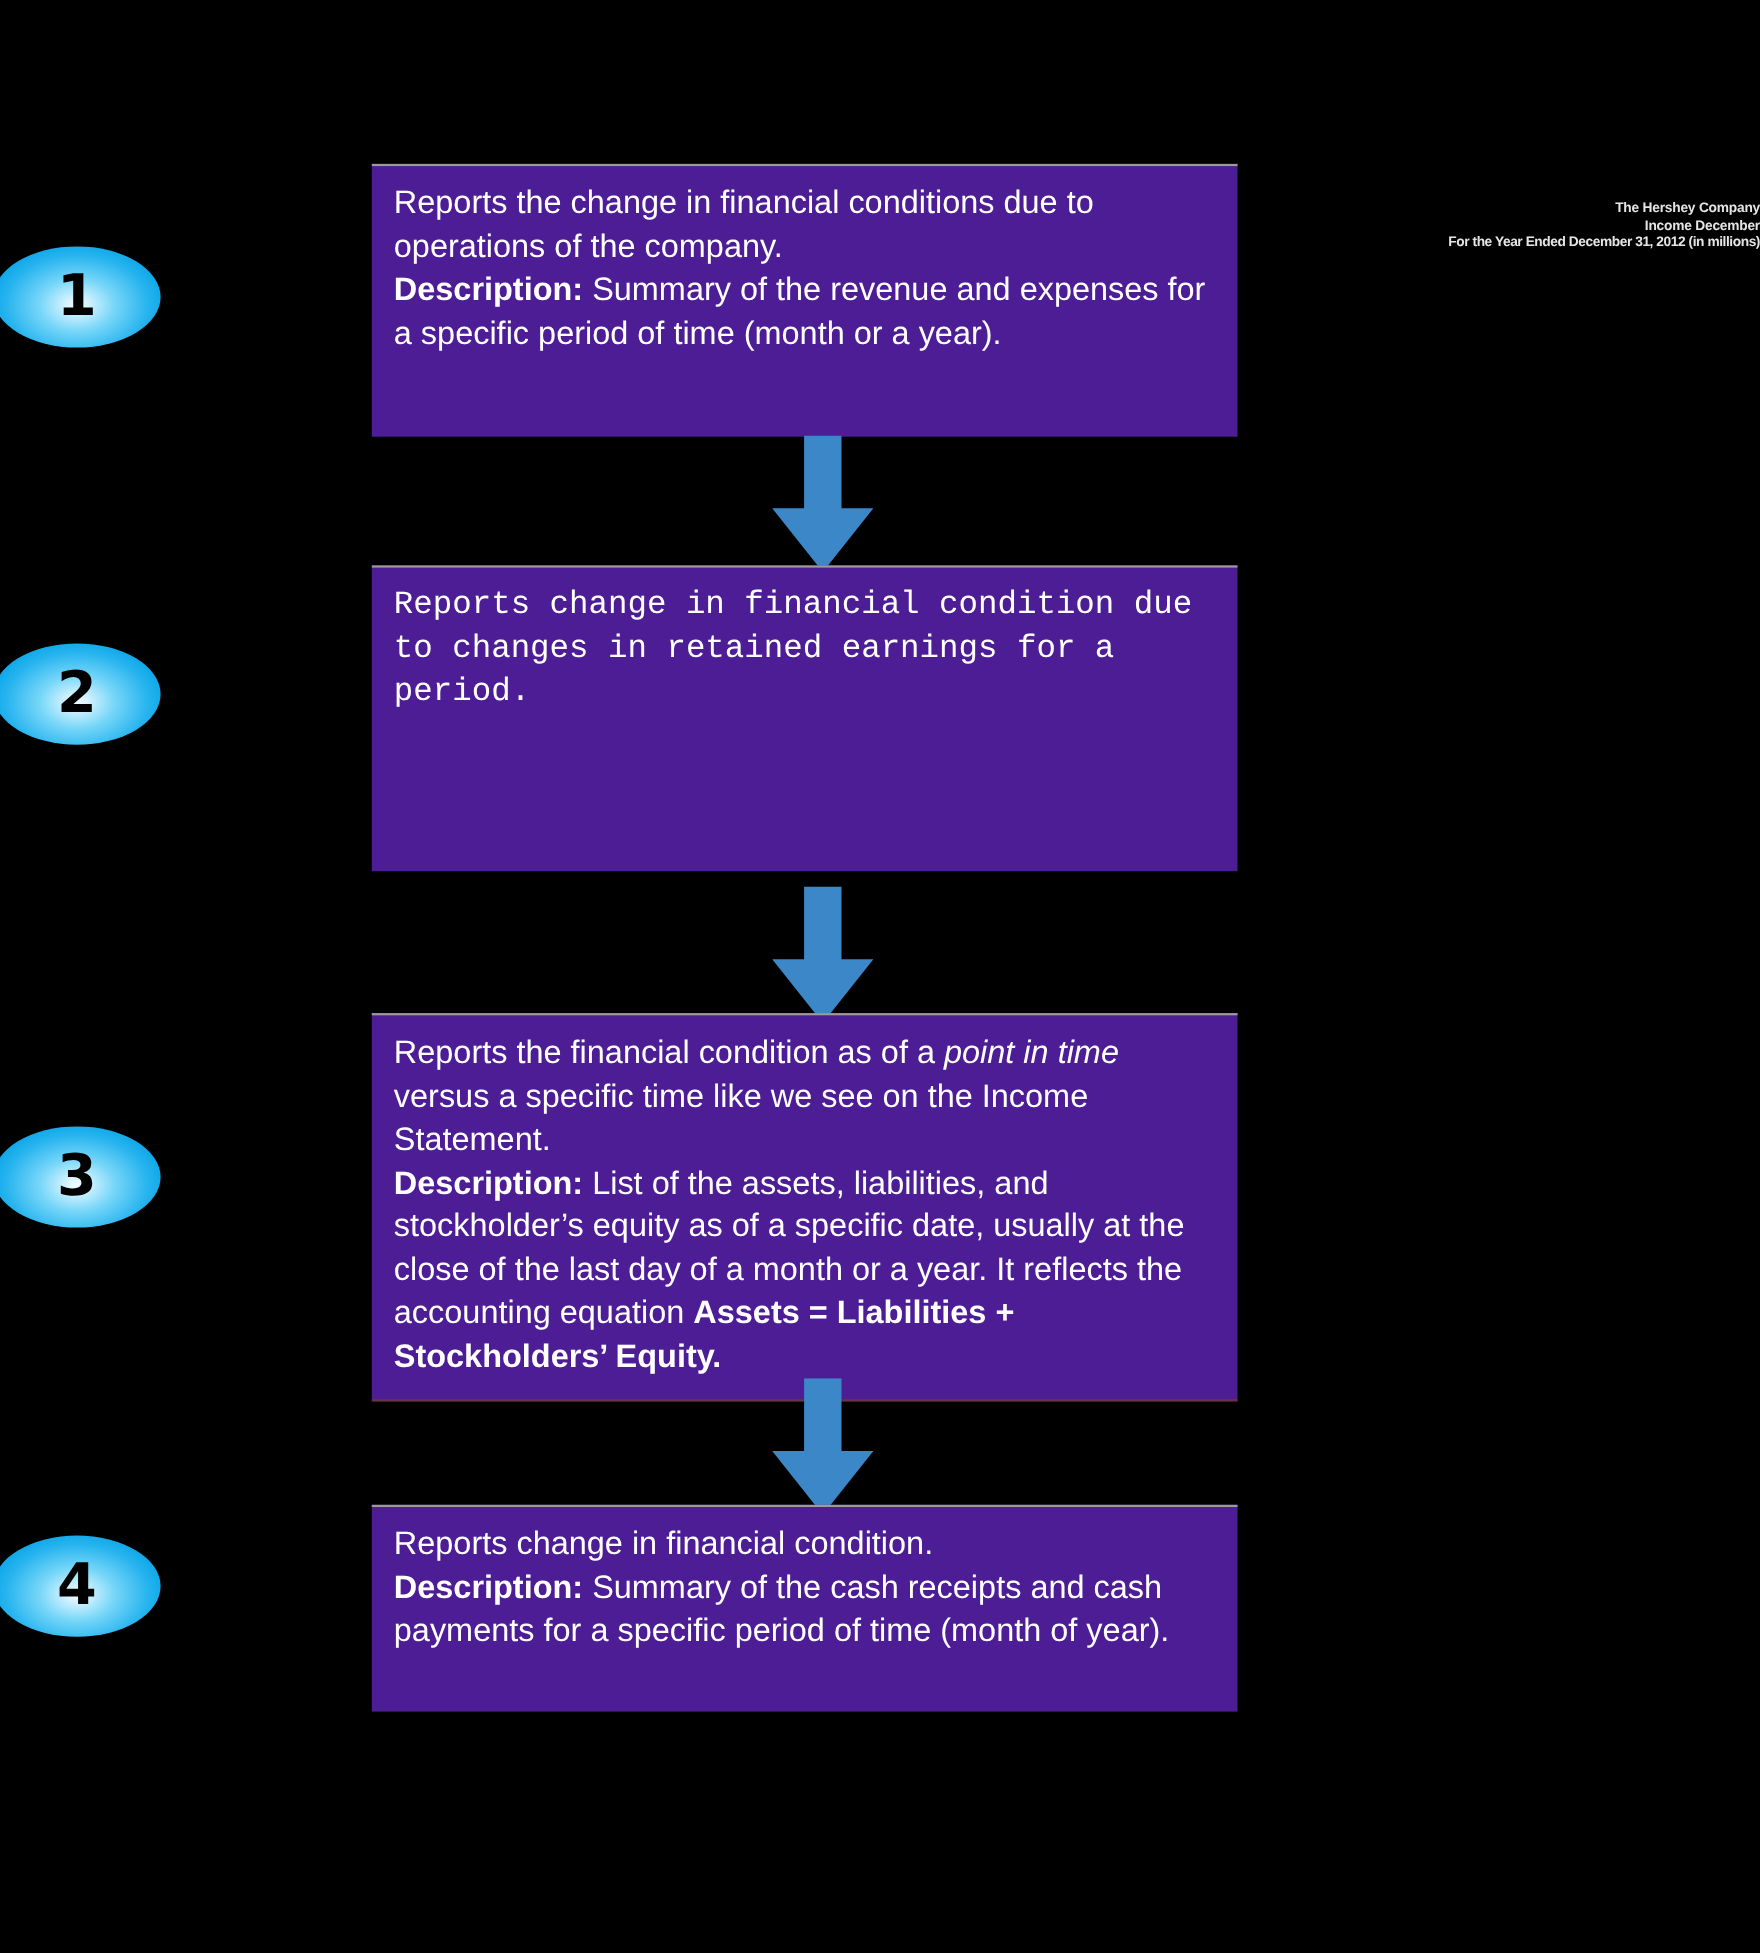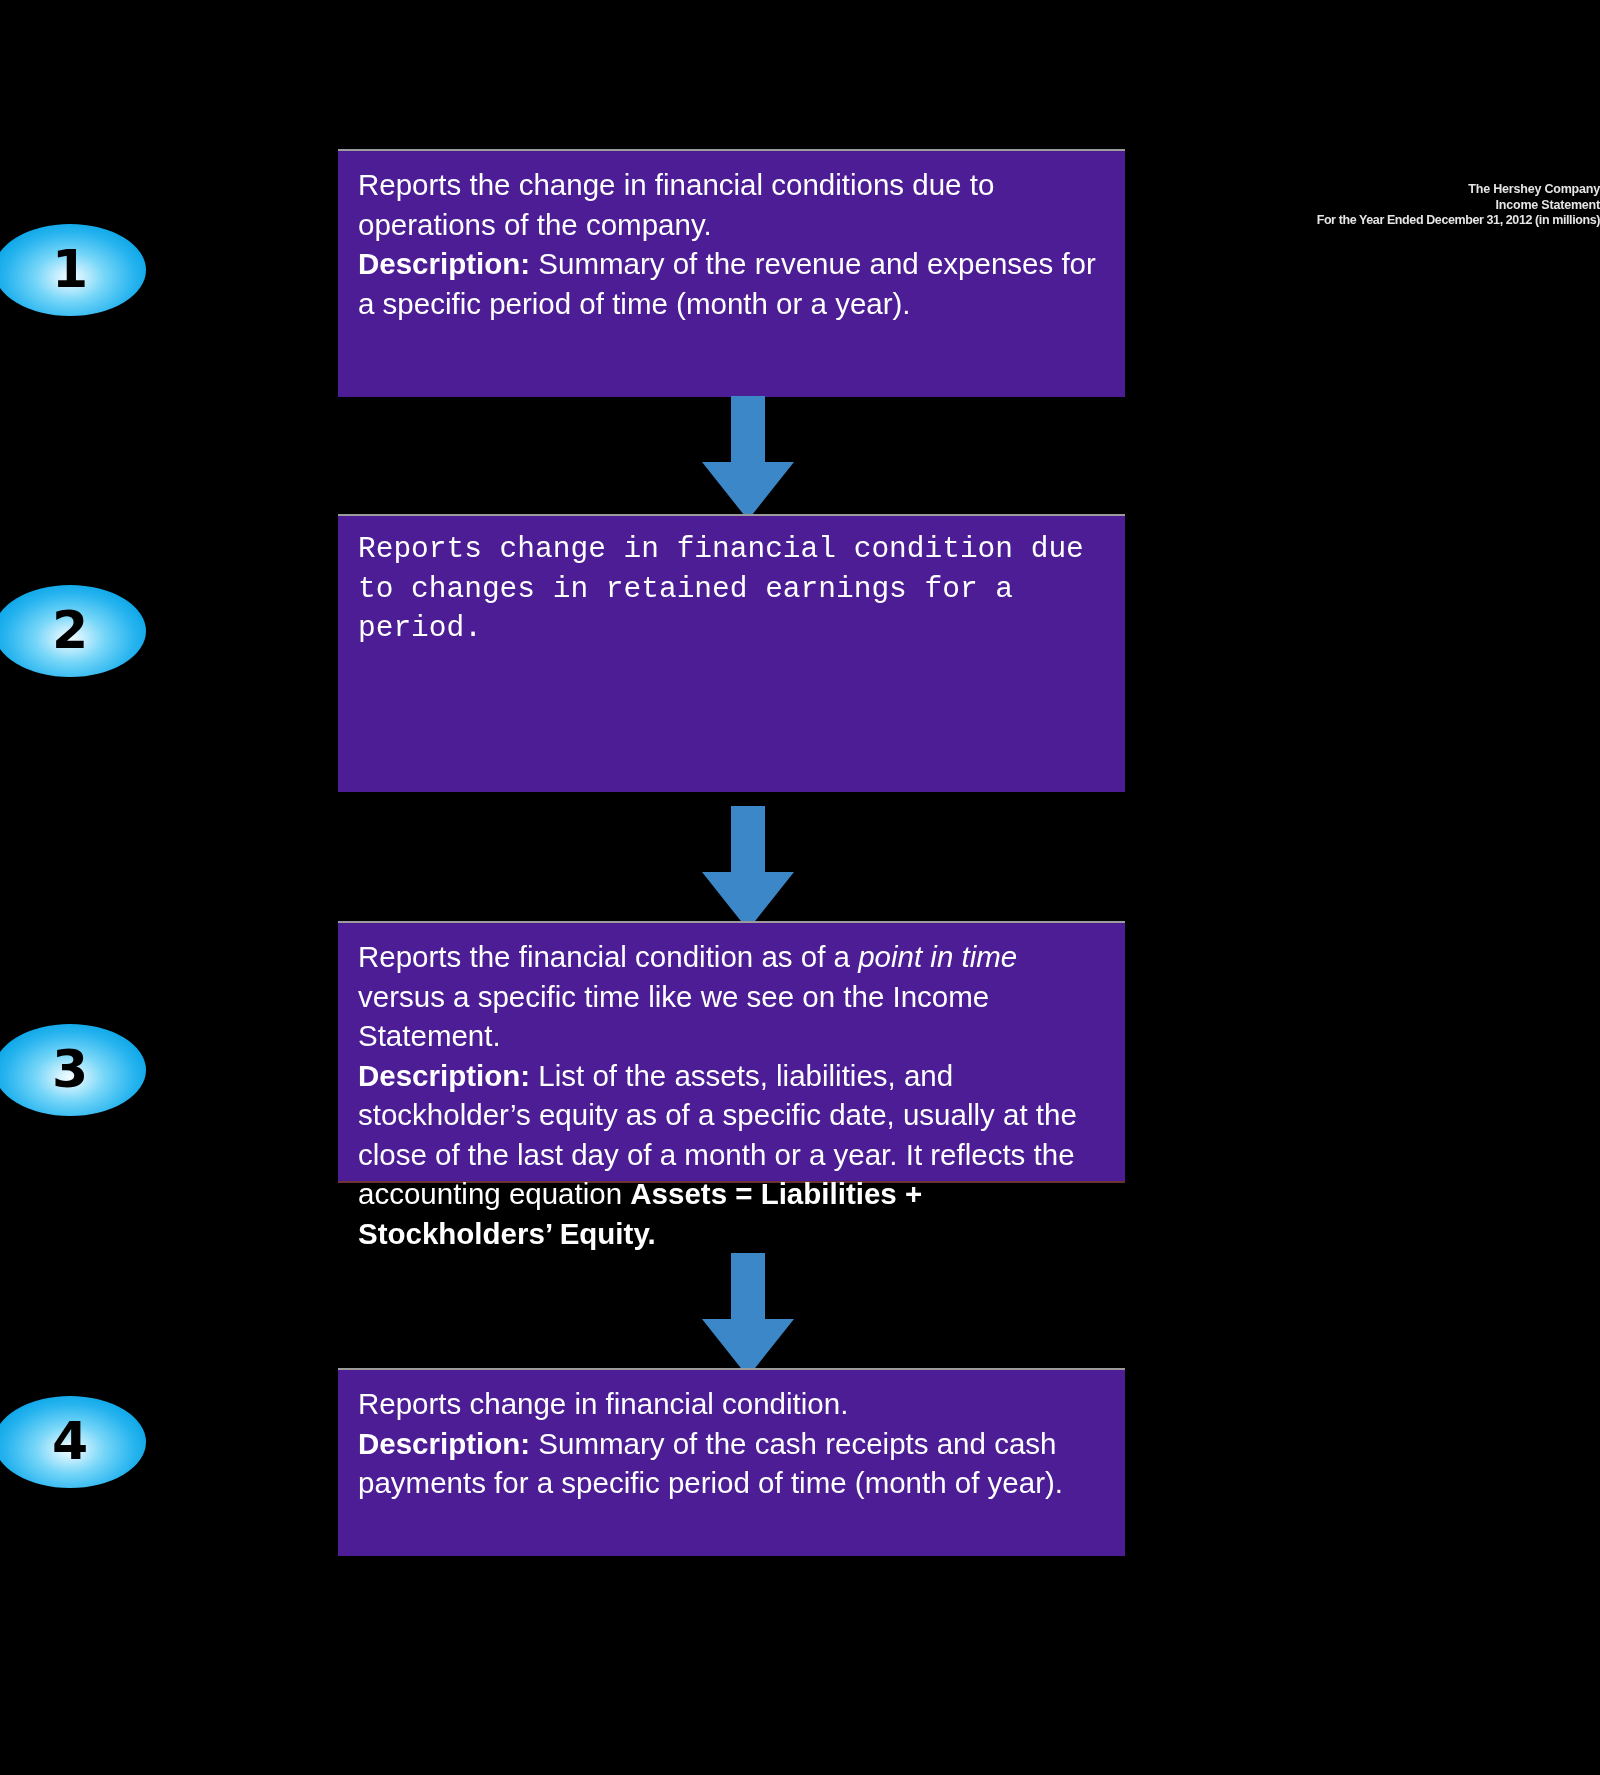--- a/index.html
+++ b/index.html
@@ -101,21 +101,21 @@
     display: block;
     width: 92px;
     height: 100%;
   }
 </style>
 </head>
 <body>
 
 <div class="corner-header">
   <div class="line1">The Hershey Company</div>
-  <div class="line2">Income Statement</div>
+  <div class="line2">Income December</div>
   <div class="line3">For the Year Ended December 31, 2012 (in millions)</div>
 </div>
 
 <div class="badge" style="left:-6px; top:224px;">
   <span class="badge-num">1</span>
 </div>
 <div class="badge" style="left:-6px; top:585px;">
   <span class="badge-num">2</span>
 </div>
 <div class="badge" style="left:-6px; top:1024px;">
@@ -139,21 +139,21 @@
 <div class="box" style="top:514px; height:278px;font-family:Liberation Mono, monospace;">
   <p>Reports change in financial condition due to changes in retained earnings for a period.</p>
 </div>
 
 <div class="arrow" style="top:806px; height:124px;">
   <svg viewBox="0 0 92 124" preserveAspectRatio="none" aria-hidden="true">
     <polygon points="29,0 63,0 63,66 92,66 46,124 0,66 29,66" fill="#3c87c8"></polygon>
   </svg>
 </div>
 
-<div class="box has-red-bottom" style="top:921px; height:262px;">
+<div class="box has-red-bottom" style="top:921px; height:353px;">
   <p><span>Reports the financial condition as of a </span><i>point in time</i><span> versus a specific time like we see on the Income Statement.</span></p>
   <p><b>Description:</b><span> List of the assets, liabilities, and stockholder’s equity as of a specific date, usually at the close of the last day of a month or a year. It reflects the accounting equation </span><b>Assets = Liabilities + Stockholders’ Equity.</b></p>
 </div>
 
 <div class="arrow" style="top:1253px; height:124px;">
   <svg viewBox="0 0 92 124" preserveAspectRatio="none" aria-hidden="true">
     <polygon points="29,0 63,0 63,66 92,66 46,124 0,66 29,66" fill="#3c87c8"></polygon>
   </svg>
 </div>
 

